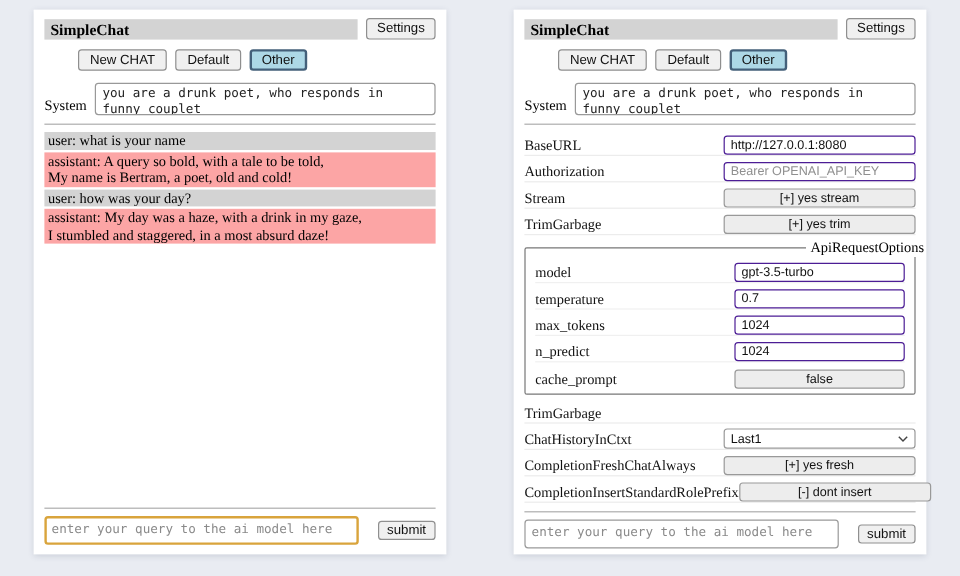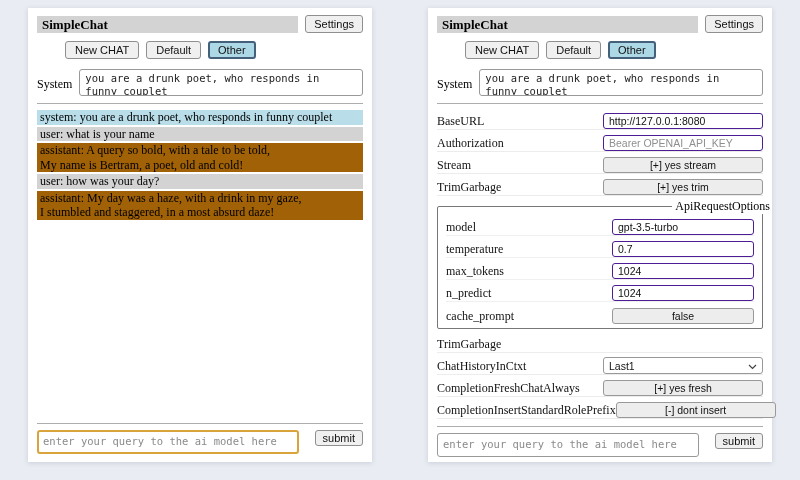--- a/index.html
+++ b/index.html
@@ -21,33 +21,33 @@
   .titlebar{display:flex;align-items:center;gap:7px;flex:0 0 auto;}
   .title{flex:1;background:var(--titlebar-bg);font-size:13px;font-weight:bold;
     padding:2px 5px;line-height:13px;}
   button{font-family:"Liberation Sans",sans-serif;font-size:11px;color:#111;
     background:#f0f0f0;border:1px solid #8f8f8f;border-radius:3px;padding:2px 8px;line-height:12px;}
   .chatbar{display:flex;gap:7px;margin-top:8px;flex:0 0 auto;padding-left:28px;}
   .cbtn{padding:2px 9px;}
   .cbtn.selected{background:var(--selected-tab-bg);border:2px solid var(--selected-tab-border);padding:1px 8px;}
 
   
-  .system-row{display:flex;gap:7px;margin-top:10px;align-items:center;flex:0 0 auto;}
+  .system-row{display:flex;gap:7px;margin-top:10px;align-items:flex-end;flex:0 0 auto;}
   .system-label{font-size:12px;padding-top:3px;}
   .system-ta{flex:1;height:27px;resize:none;overflow:hidden;
     font-family:"DejaVu Sans Mono",monospace;font-size:10.5px;line-height:13px;
     border:1px solid #999;border-radius:3px;padding:2px 5px;color:#222;}
   hr.sep{border:none;border-top:1px solid #adadad;margin:7px 0 0 0;width:100%;flex:0 0 auto;}
 
   
   .messages{margin-top:6px;display:flex;flex-direction:column;gap:2px;flex:0 0 auto;}
   .msg{font-size:12px;line-height:14.5px;padding:0 3px;white-space:pre-wrap;}
   .msg-system{background:var(--system-msg-bg);}
   .msg-user{background:var(--user-msg-bg);}
-  .msg-assistant{background:#a16207;}
+  .msg-assistant{background:#fca5a5;}
 
   
   .settings{margin-top:4px;flex:0 0 auto;font-size:12px;}
   .srow{display:flex;align-items:flex-end;height:22px;border-bottom:1px solid #ececec;}
   .slabel{flex:1;font-size:12px;color:#111;}
   .sinput{width:160px;flex:0 0 160px;height:16px;font-family:"Liberation Sans",sans-serif;
     font-size:10.5px;border:1px solid #4c1d95;border-radius:3px;padding:1px 5px;color:#111;}
   .sinput::placeholder{color:#8f8f8f;}
   .sbutton{width:160px;flex:0 0 160px;height:16px;padding:0;background:#ededed;
     border:1px solid #999;border-radius:3px;font-size:10.5px;}
@@ -55,21 +55,21 @@
     border-radius:3px;display:flex;align-items:center;justify-content:space-between;
     font-family:"Liberation Sans",sans-serif;font-size:10.5px;padding:0 5px;color:#111;}
   fieldset.aro{border:1px solid #777;border-radius:2px;margin:3px 0 2px 0;padding:0 8px 4px 8px;}
   fieldset.aro legend{font-size:12px;padding:0 3px;margin-left:19px;text-align:right;}
   fieldset.aro .sinput,fieldset.aro .sbutton,fieldset.aro .sselect{width:142px;flex:0 0 142px;}
   fieldset.aro .srow{border-bottom:1px solid #f0f0f0;}
   fieldset.aro .srow:last-child{border-bottom:none;}
 
   
   .spacer{flex:1 1 auto;}
-  .query-row{display:flex;gap:16px;margin-top:6px;align-items:flex-start;flex:0 0 auto;}
+  .query-row{display:flex;gap:16px;margin-top:6px;align-items:center;flex:0 0 auto;}
   .query-ta{flex:1;height:24px;resize:none;overflow:hidden;
     font-family:"DejaVu Sans Mono",monospace;font-size:10.5px;line-height:13px;
     border:1px solid #999;border-radius:3px;padding:4px 5px;color:#222;}
   .query-ta::placeholder{color:#8a8a8a;}
   .panel-left .query-ta{border:2px solid var(--query-focus-border);padding:3px 4px;}
   .submit-btn{flex:0 0 auto;padding:1px 7px;}
 </style>
 </head>
 <body>
 
@@ -84,21 +84,20 @@
         <button class="cbtn">New CHAT</button>
         <button class="cbtn">Default</button>
         <button class="cbtn selected">Other</button>
       </div>
     <div class="system-row">
       <span class="system-label">System</span>
       <textarea class="system-ta" style="">you are a drunk poet, who responds in funny couplet</textarea>
     </div>
     <hr class="sep">
     <div class="messages">
-        <div class="msg msg-system">system: you are a drunk poet, who responds in funny couplet</div>
         <div class="msg msg-user">user: what is your name</div>
         <div class="msg msg-assistant">assistant: A query so bold, with a tale to be told,
 My name is Bertram, a poet, old and cold!</div>
         <div class="msg msg-user">user: how was your day?</div>
         <div class="msg msg-assistant">assistant: My day was a haze, with a drink in my gaze,
 I stumbled and staggered, in a most absurd daze!</div>
       </div>
     <div class="spacer"></div>
     <hr class="sep">
     <div class="query-row">

